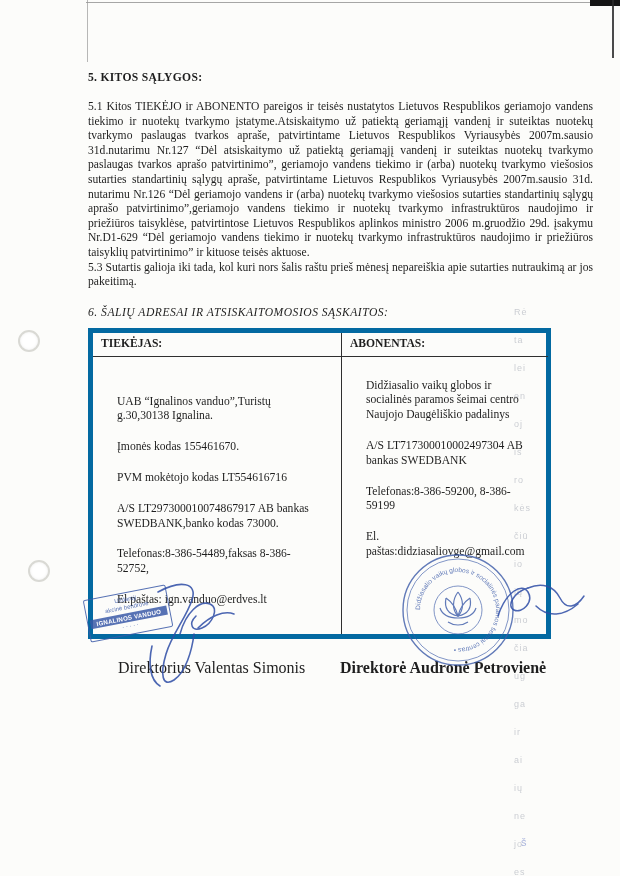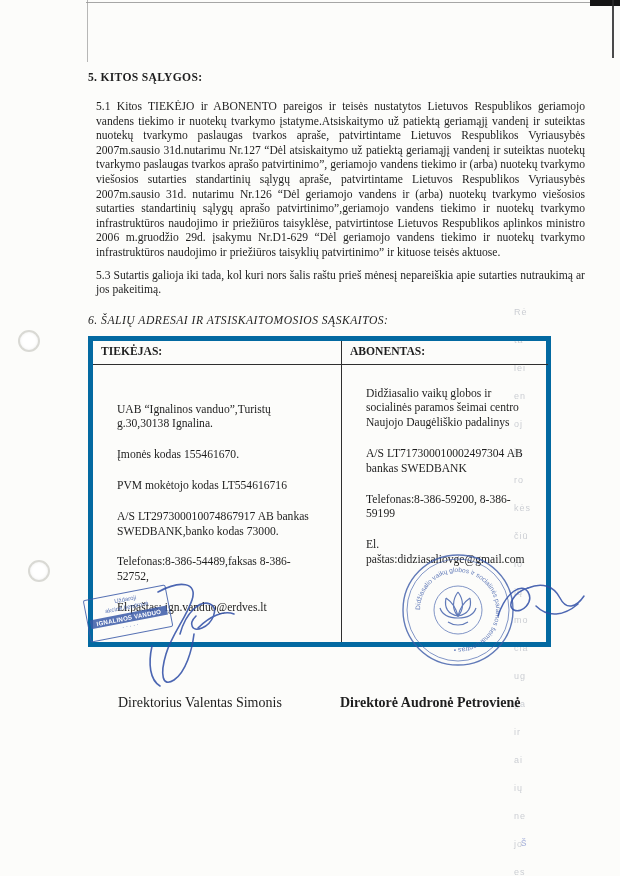--- a/index.html
+++ b/index.html
@@ -20,32 +20,32 @@
   .hole2{left:28px;top:560px;}
   .bleed{position:absolute;left:514px;top:298px;width:30px;
          font-family:"Liberation Sans",sans-serif;font-size:9px;line-height:28px;
          color:#8f95a3;opacity:.45;white-space:pre-line;letter-spacing:1px;text-align:left;}
   .bleed-blue{position:absolute;left:521px;top:836px;color:#5a6fbf;opacity:.5;
               font-size:11px;font-family:"Liberation Sans",sans-serif;}
   
   .content{position:absolute;left:88px;top:71px;width:505px;}
   .h-bold{font-size:11.6px;font-weight:bold;letter-spacing:.3px;margin:0 0 16px 0;}
   .h-bold-italic{font-size:11.6px;font-weight:normal;font-style:italic;letter-spacing:.5px;margin:16px 0 9px 0;}
-  .clause{font-size:11.6px;line-height:14.6px;text-align:justify;margin:8px;}
+  .clause{font-size:11.6px;line-height:14.6px;text-align:justify;margin:0;}
   
   .parties{display:grid;grid-template-columns:248px 1fr;border:5px solid #0369a1;width:463px;box-sizing:border-box;}
   .cell{padding:3px 8px;font-size:11.6px;line-height:14.8px;}
   .cell.head{font-weight:bold;border-bottom:1px solid #2f2f2f;padding-top:4px;padding-bottom:4px;}
   .cell.right{border-left:1px solid #2f2f2f;}
   .cell.body{min-height:128px;padding-bottom:10px;}
   .cell.body.left{padding-top:22px;}
   .cell.body.right{padding-top:6px;}
   .tline{margin:16px;}
   
-  .sig-row{display:flex;margin-top:48px;font-size:14px;}
+  .sig-row{display:flex;margin-top:20px;font-size:16px;}
   .sig-left{width:252px;padding-left:30px;box-sizing:border-box;}
   .sig-right{flex:1;font-weight:bold;}
   
   .stamp-rect{
     position:absolute;left:86px;top:592px;width:84px;
     transform:rotate(-11deg);color:#3b5aa8;opacity:.85;
     border:1.5px solid currentColor;border-radius:2px;
     font-family:"Liberation Sans",sans-serif;text-align:center;
     padding:3px 2px;box-sizing:border-box;
   }

